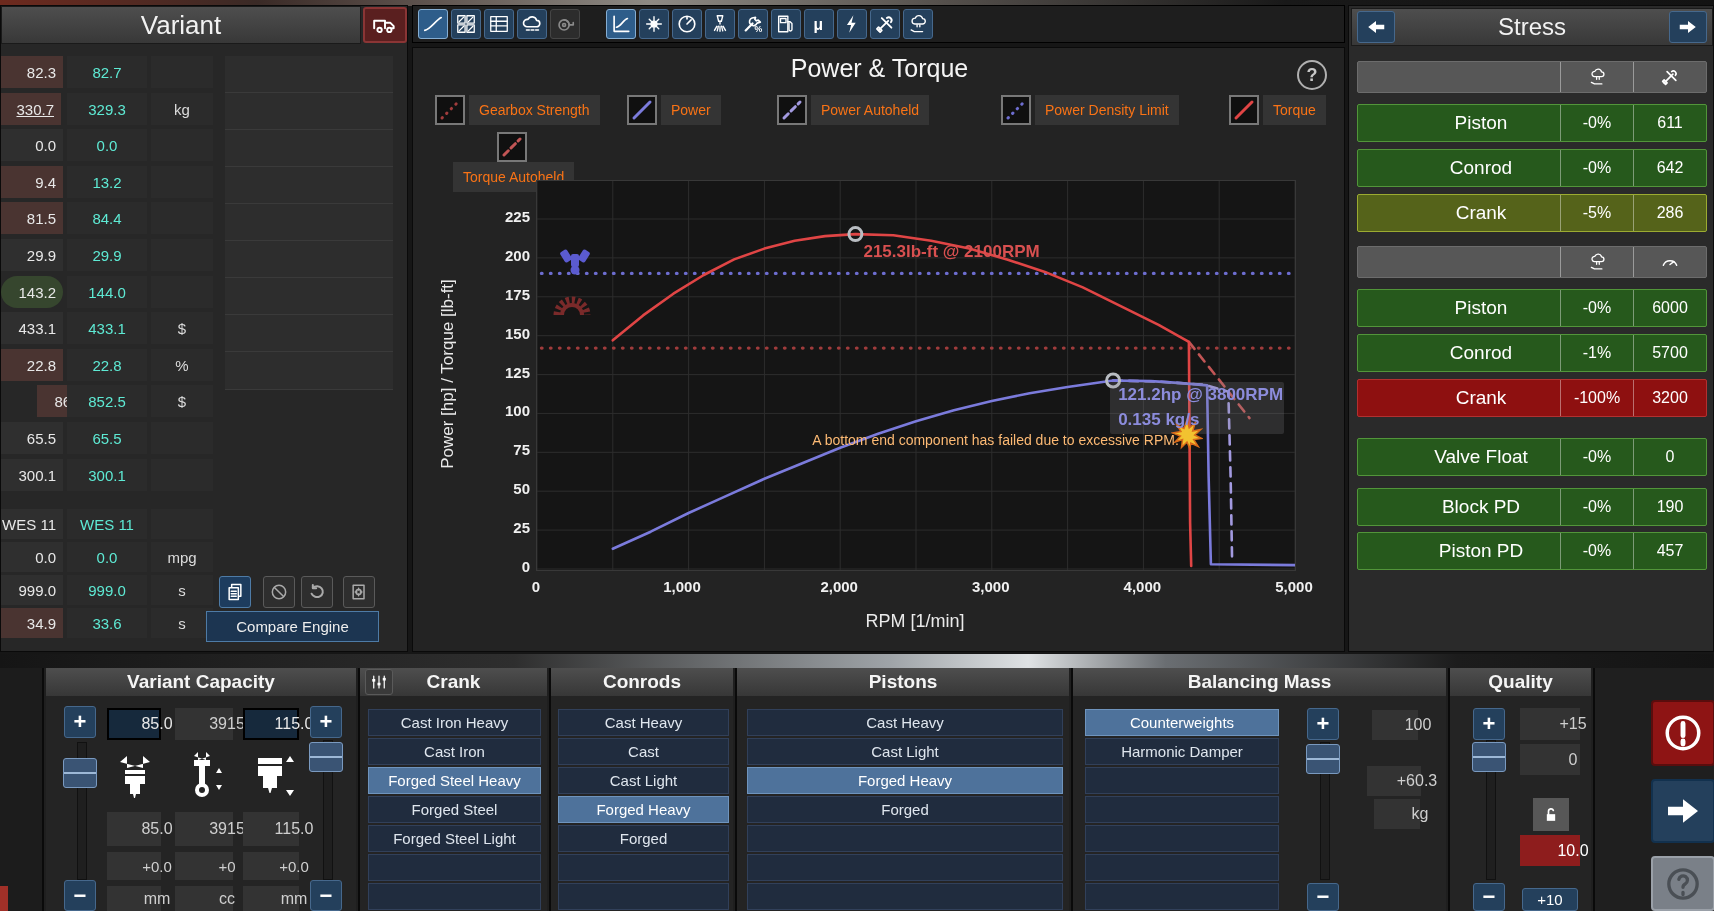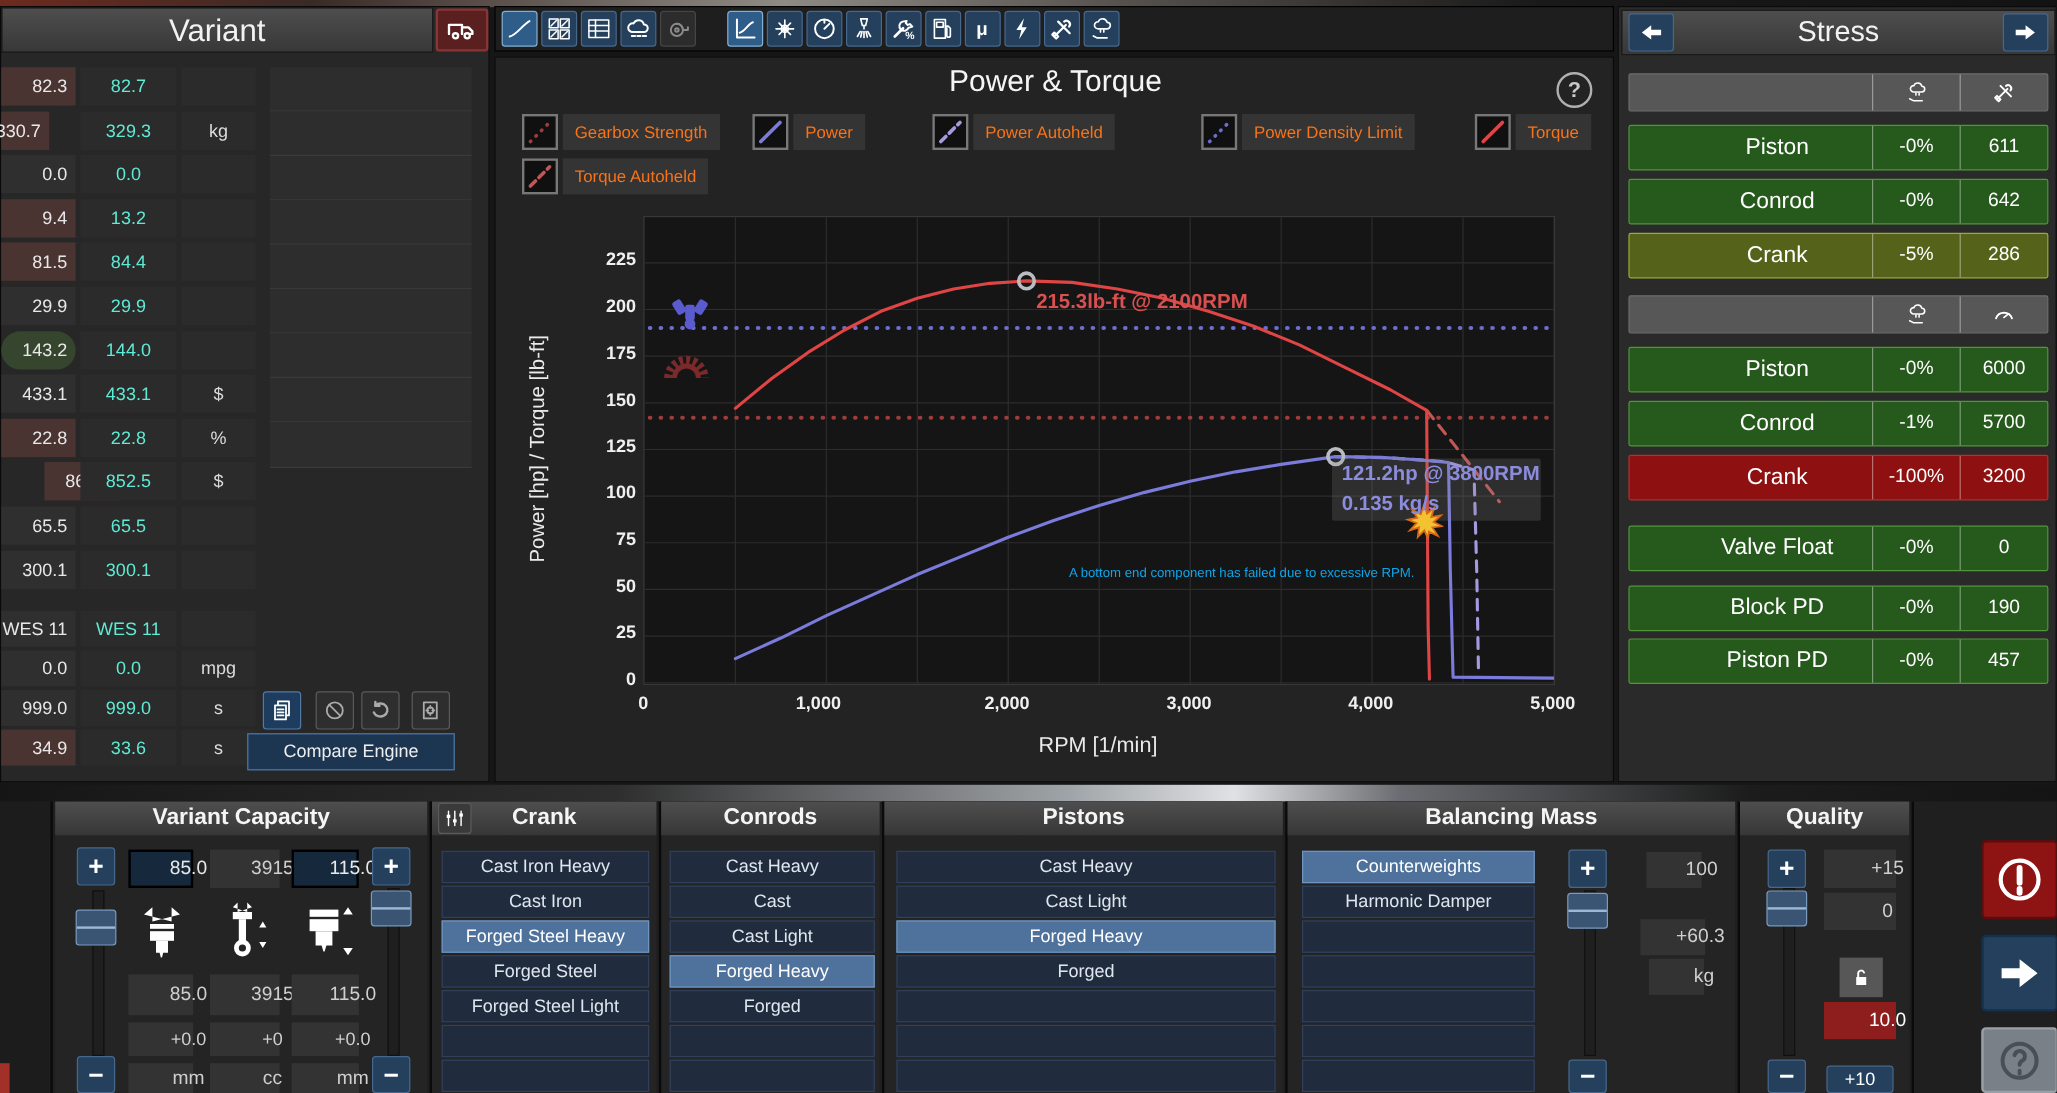--- a/index.html
+++ b/index.html
@@ -79,21 +79,21 @@
         <path d="M2 15V8h10v7M12 10h5l3 3v2h-1.5"></path>
           <circle cx="7" cy="16.5" r="2"></circle>
           <circle cx="16" cy="16.5" r="2"></circle>
       </svg>
     </div>
 
     <div class="cell c1 t-red" style="left:0;top:50px;width:62px;height:32px;">82.3</div>
     <div class="cell c2" style="left:66px;top:50px;width:80px;height:32px;">82.7</div>
     <div class="cell c3" style="left:150px;top:50px;width:62px;height:32px;"></div>
 
-    <div class="cell c1 t-red" style="left:0;top:87px;width:40px;height:32px;">330.7</div>
+    <div class="cell c1 t-red" style="left:0;top:87px;width:60px;height:32px;text-decoration:underline;">330.7</div>
     <div class="cell c2" style="left:66px;top:87px;width:80px;height:32px;">329.3</div>
     <div class="cell c3" style="left:150px;top:87px;width:62px;height:32px;">kg</div>
 
     <div class="cell c1" style="left:0;top:123px;width:62px;height:32px;">0.0</div>
     <div class="cell c2" style="left:66px;top:123px;width:80px;height:32px;">0.0</div>
     <div class="cell c3" style="left:150px;top:123px;width:62px;height:32px;"></div>
 
     <div class="cell c1 t-red" style="left:0;top:160px;width:62px;height:32px;">9.4</div>
     <div class="cell c2" style="left:66px;top:160px;width:80px;height:32px;">13.2</div>
     <div class="cell c3" style="left:150px;top:160px;width:62px;height:32px;"></div>
@@ -328,21 +328,21 @@
         <span class="leg-lab">Power Density Limit</span>
       </div>
       <div class="leg" style="left:816px;top:47px;">
         <span class="leg-box">
           <svg width="26" height="26" viewBox="0 0 26 26">
               <line x1="5" y1="21" x2="21" y2="5" stroke="#e04545" stroke-width="3" stroke-linecap="round"></line>
             </svg>
         </span>
         <span class="leg-lab">Torque</span>
       </div>
-      <div class="leg" style="left:22px;top:84px;">
+      <div class="leg" style="left:36px;top:84px;flex-direction:column;">
         <span class="leg-box">
           <svg width="26" height="26" viewBox="0 0 26 26">
               <line x1="5" y1="21" x2="21" y2="5" stroke="#c25555" stroke-width="3" stroke-dasharray="6 4" stroke-linecap="round"></line>
             </svg>
         </span>
         <span class="leg-lab">Torque Autoheld</span>
       </div>
 
       <div class="abs" style="left:35px;top:326px;transform:translate(-50%,-50%) rotate(-90deg);white-space:nowrap;font-size:17px;color:#eaeaea;">Power [hp] / Torque [lb-ft]</div>
 
@@ -407,21 +407,21 @@
         <div class="ytick" style="top: 393.333px;">75</div>
         <div class="ytick" style="top: 354.444px;">100</div>
         <div class="ytick" style="top: 315.556px;">125</div>
         <div class="ytick" style="top: 276.667px;">150</div>
         <div class="ytick" style="top: 237.778px;">175</div>
         <div class="ytick" style="top: 198.889px;">200</div>
         <div class="ytick" style="top: 160px;">225</div>
         <div class="anno" style="color: rgb(216, 80, 80); font-size: 17px; font-weight: bold; left: 450.456px; top: 194.111px;">215.3lb-ft @ 2100RPM</div>
         <div class="anno" style="color: rgb(140, 140, 220); font-size: 17px; font-weight: bold; left: 705.144px; top: 337.222px;">121.2hp @ 3800RPM</div>
         <div class="anno" style="color: rgb(140, 140, 220); font-size: 17px; font-weight: bold; left: 705.144px; top: 362.111px;">0.135 kg/s</div>
-        <div class="anno" style="color: #0ea5e9; font-size: 11px; left: 765.784px; top: 383.889px; transform: translateX(-100%); margin-top: 40px;">A bottom end component has failed due to excessive RPM.</div>
+        <div class="anno" style="color: #fdba74; font-size: 14px; left: 765.784px; top: 383.889px; transform: translateX(-100%);">A bottom end component has failed due to excessive RPM.</div>
       </div>
 
     <div class="abs" style="left:502px;top:563px;transform:translateX(-50%);font-size:18px;color:#eaeaea;">RPM [1/min]</div>
   </div>
 
   <div class="panel" style="left:1348px;top:5px;width:366px;height:647px;background:#2a2a2a;">
     <div class="hdr" style="position:absolute;left:2px;top:2px;width:362px;height:38px;font-size:24px;">
       <span>Stress</span>
     </div>
     <div class="sbtn" style="left:8px;top:5px;width:38px;height:32px;">

